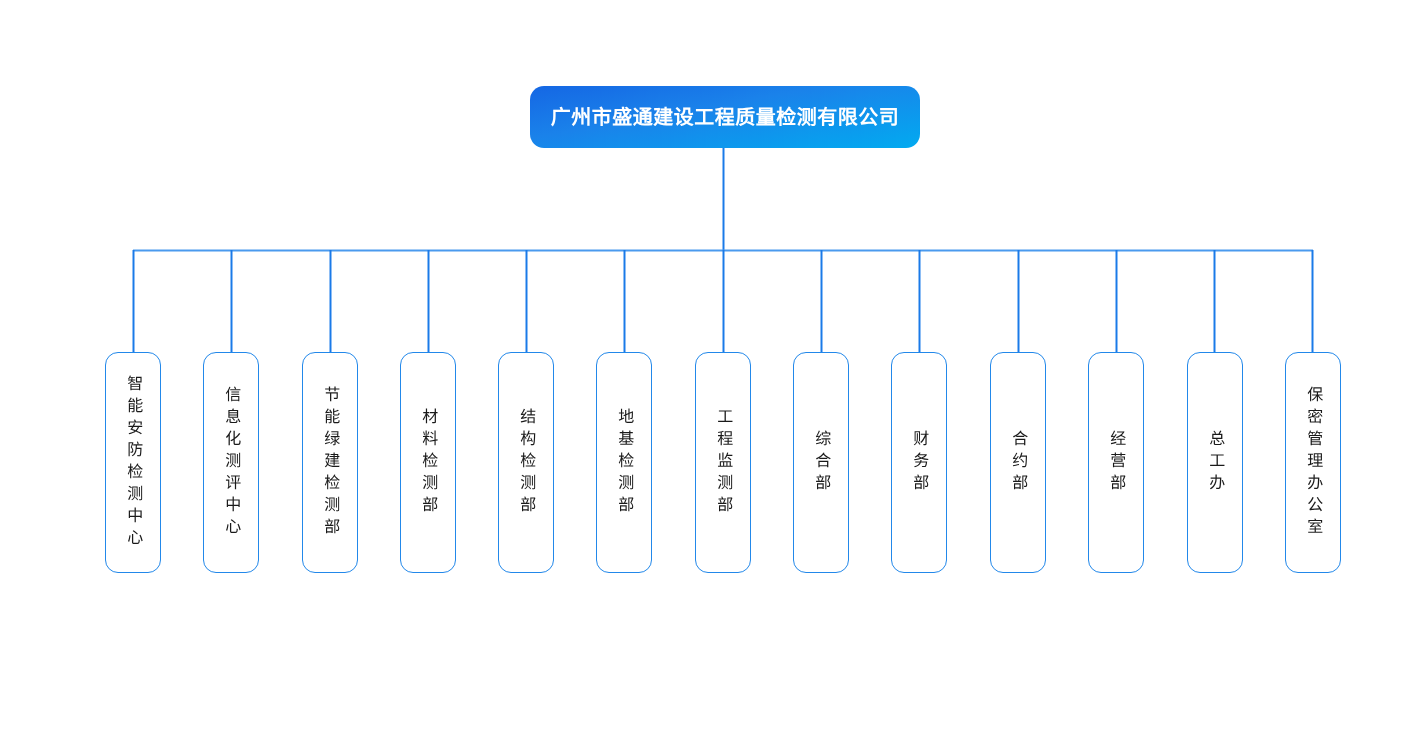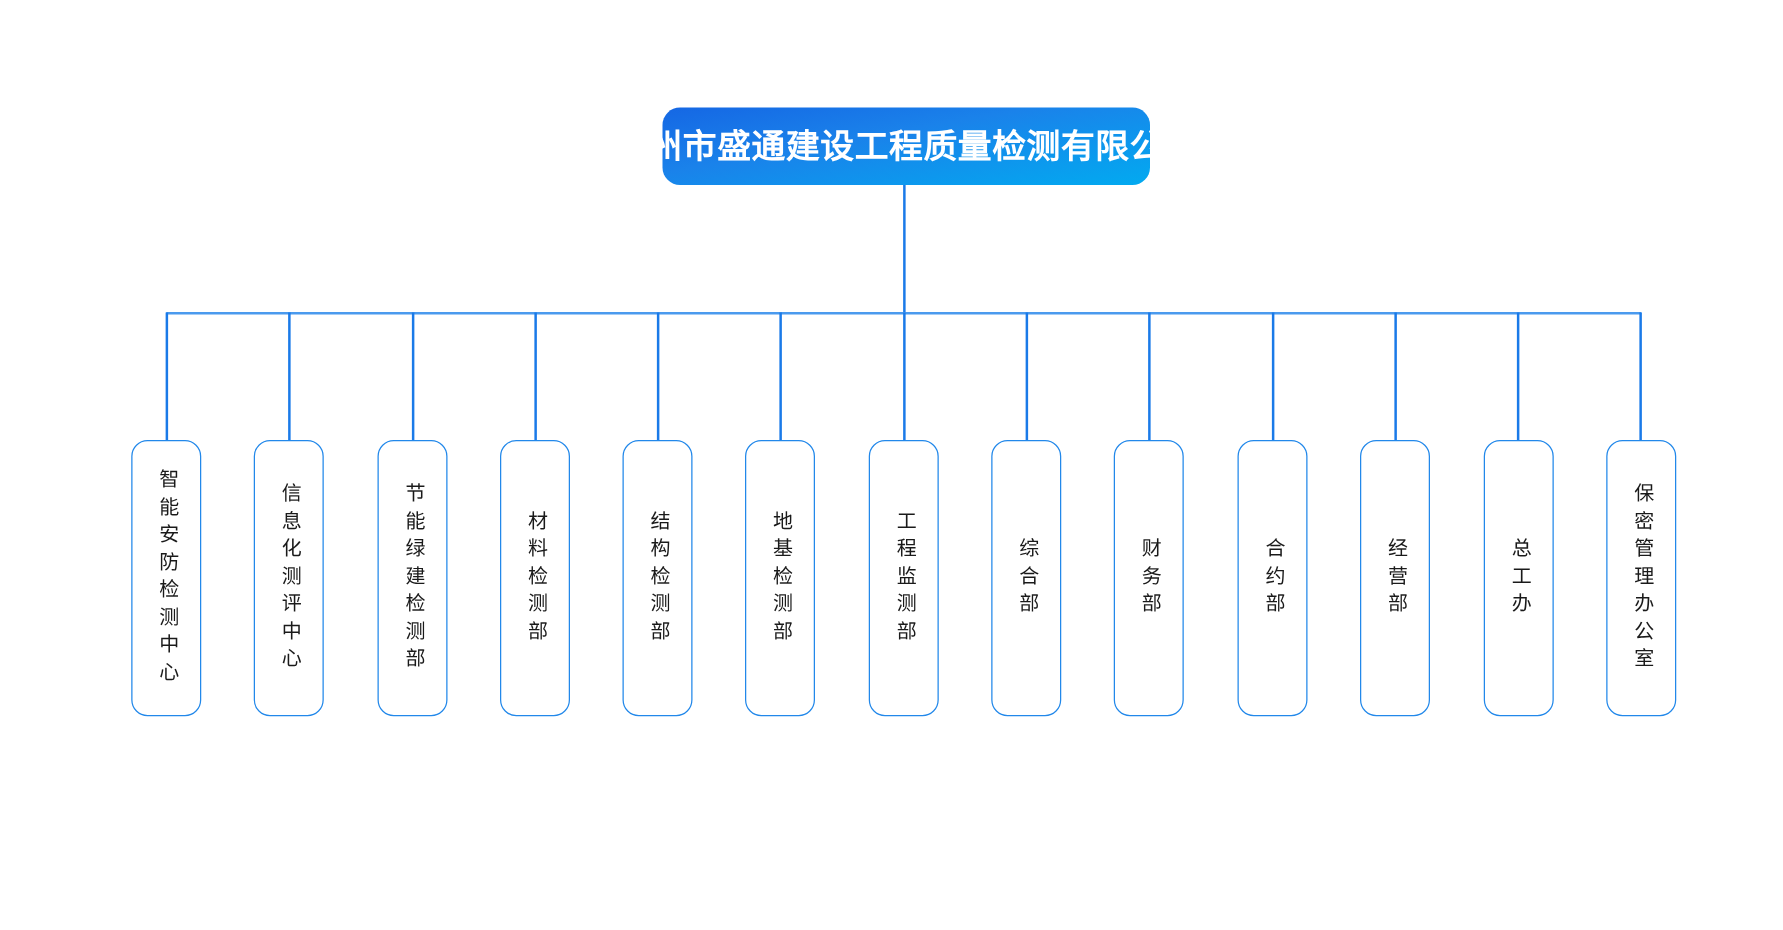--- a/index.html
+++ b/index.html
@@ -28,21 +28,21 @@
     height: 62px;
     border-radius: 14px;
     background: linear-gradient(170deg, #1567e4 0%, #1a82ea 40%, #02aaf0 100%);
     display: flex;
     align-items: center;
     justify-content: center;
     box-sizing: border-box;
   }
   .root-label {
     color: #ffffff;
-    font-size: 27px;
+    font-size: 20px;
     font-weight: bold;
     letter-spacing: 0.5px;
     white-space: nowrap;
     line-height: 1;
   }
 
   
   .connector-layer {
     position: absolute;
     left: 0;

